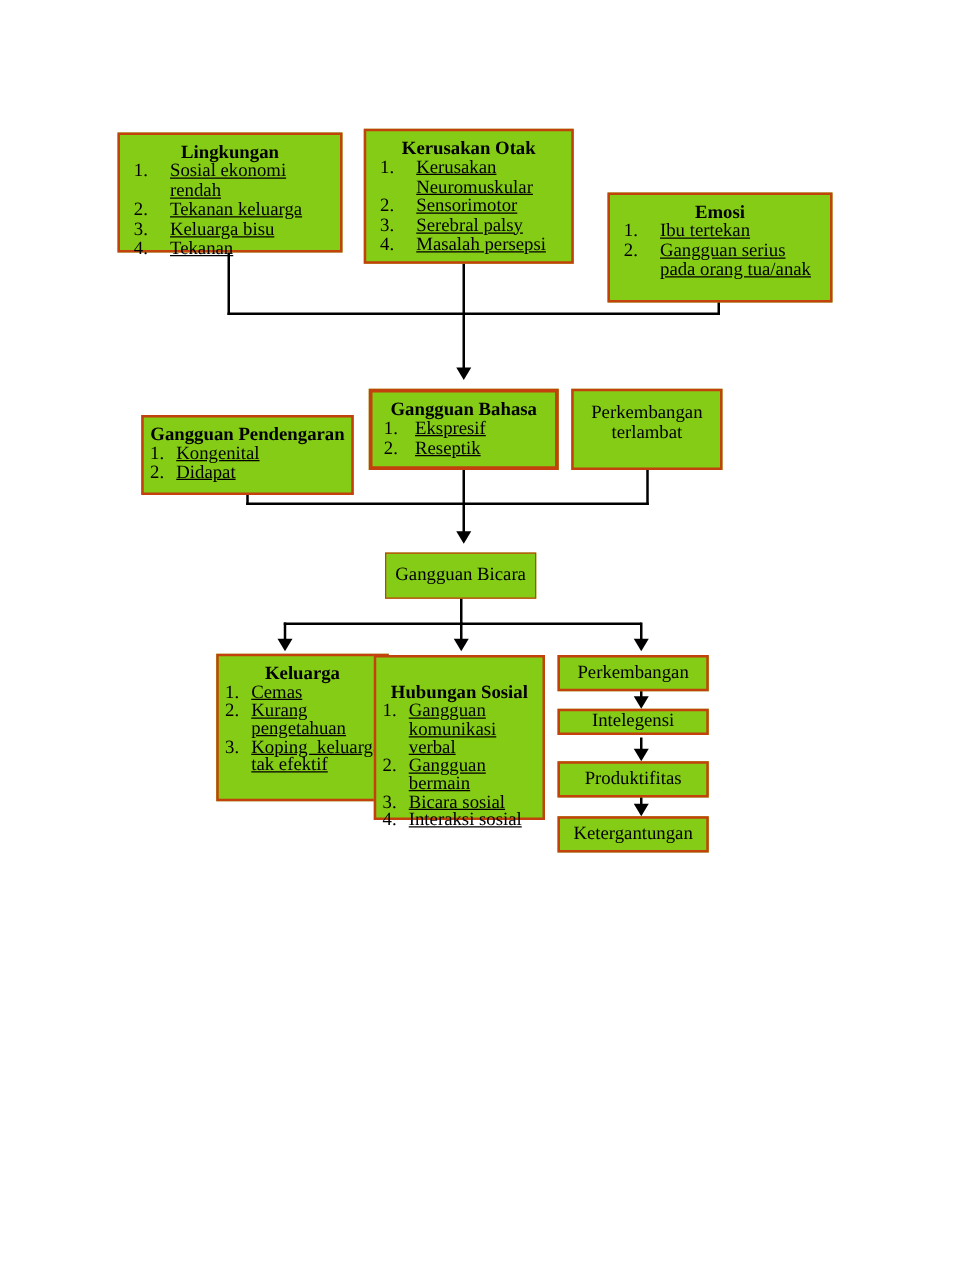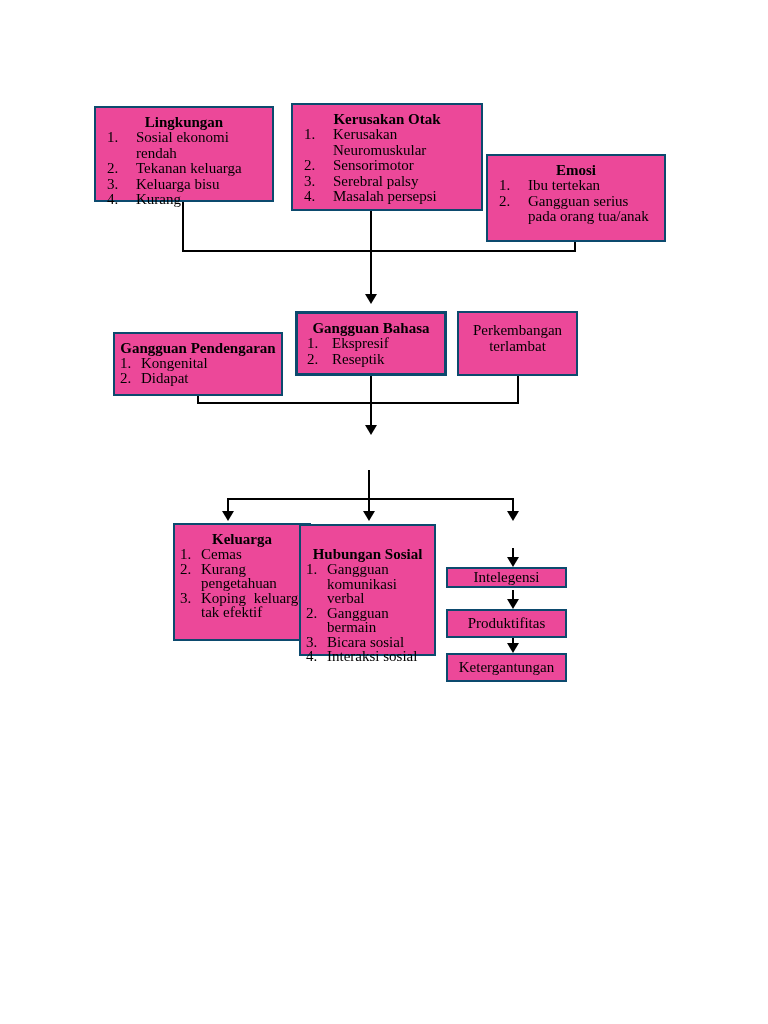--- a/index.html
+++ b/index.html
@@ -1,25 +1,25 @@
 <!DOCTYPE html>
 <html><head>
 <meta charset="utf-8">
 <style>
   html,body{margin:0;padding:0;background:#ffffff;}
   .page{
     position:relative;width:768px;height:1024px;background:#ffffff;overflow:hidden;
     font-family:"Liberation Serif","DejaVu Serif",serif;color:#000;font-size:15px;
   }
   .box{
-    position:absolute;background:#ec4899;border:2px solid #0c4a6e;box-sizing:border-box;
+    position:absolute;background:#84cc16;border:2px solid #c2410c;box-sizing:border-box;
     padding:6px 4px 3px 4px;z-index:2;
   }
   .box-title{font-weight:bold;text-align:center;line-height:16px;white-space:nowrap;}
-  ol.items{list-style:none;margin:0;padding:0;counter-reset:n;}
+  ol.items{list-style:none;margin:0;padding:0;counter-reset:n;text-decoration:underline;}
   ol.items li{counter-increment:n;position:relative;padding-left:36px;line-height:15.5px;}
   ol.items li::before{content:counter(n) ".";position:absolute;left:7px;}
   ol.indent-md li{padding-left:30px;}
   ol.indent-md li::before{left:5px;}
   ol.indent-sm li{padding-left:22px;line-height:14.5px;}
   ol.indent-sm li::before{left:1px;}
   ol.justify li{text-align:justify;}
   .label-box{display:flex;align-items:center;justify-content:center;text-align:center;padding:0;}
   .line{position:absolute;background:#000;z-index:1;}
   .arrow-down{
@@ -59,25 +59,25 @@
   <div class="arrow-down" style="left:507px;top:599px;"></div>
   <div class="line" style="left:512px;top:633px;width:2px;height:12px;"></div>
   <div class="arrow-down" style="left:507px;top:643px;"></div>
 
   <div class="box" style="left:94px;top:106px;width:180px;height:96px;">
     <div class="box-title">Lingkungan</div>
     <ol class="items">
         <li>Sosial ekonomi rendah</li>
         <li>Tekanan keluarga</li>
         <li>Keluarga bisu</li>
-        <li>Kurang</li>
+        <li>Tekanan</li>
       </ol>
   </div>
 
-  <div class="box" style="left:291px;top:103px;width:192px;height:108px;">
+  <div class="box" style="left:291px;top:103px;width:168px;height:108px;">
     <div class="box-title">Kerusakan Otak</div>
     <ol class="items">
         <li>Kerusakan Neuromuskular</li>
         <li>Sensorimotor</li>
         <li>Serebral palsy</li>
         <li>Masalah persepsi</li>
       </ol>
   </div>
 
   <div class="box" style="left:486px;top:106px;width:180px;height:88px;margin-top:48px;">
@@ -101,40 +101,46 @@
     <ol class="items indent-md">
         <li>Ekspresif</li>
         <li>Reseptik</li>
       </ol>
   </div>
 
   <div class="box" style="left:457px;top:311px;width:121px;height:65px;padding-top:9px;text-align:center;line-height:16px;">
     <span>Perkembangan terlambat</span>
   </div>
 
+  <div class="box label-box" style="left:308px;top:442px;width:121px;height:37px;border-width:1.5px;">
+    <span>Gangguan Bicara</span>
+  </div>
 
   <div class="box" style="left:173px;top:523px;width:138px;height:118px;">
     <div class="box-title">Keluarga</div>
     <ol class="items indent-sm justify">
         <li>Cemas</li>
         <li>Kurang pengetahuan</li>
         <li>Koping keluarga tak efektif</li>
       </ol>
   </div>
 
   <div class="box" style="left:299px;top:524px;width:137px;height:132px;padding-top:20px;">
     <div class="box-title">Hubungan Sosial</div>
     <ol class="items indent-sm">
         <li>Gangguan komunikasi verbal</li>
         <li>Gangguan bermain</li>
         <li>Bicara sosial</li>
         <li>Interaksi sosial</li>
       </ol>
   </div>
 
+  <div class="box label-box" style="left:446px;top:524px;width:121px;height:29px;">
+    <span>Perkembangan</span>
+  </div>
   <div class="box label-box" style="left:446px;top:567px;width:121px;height:21px;">
     <span>Intelegensi</span>
   </div>
   <div class="box label-box" style="left:446px;top:653px;width:121px;height:29px;">
     <span>Ketergantungan</span>
   </div>
   <div class="box label-box" style="left:446px;top:609px;width:121px;height:29px;">
     <span>Produktifitas</span>
   </div>
 

